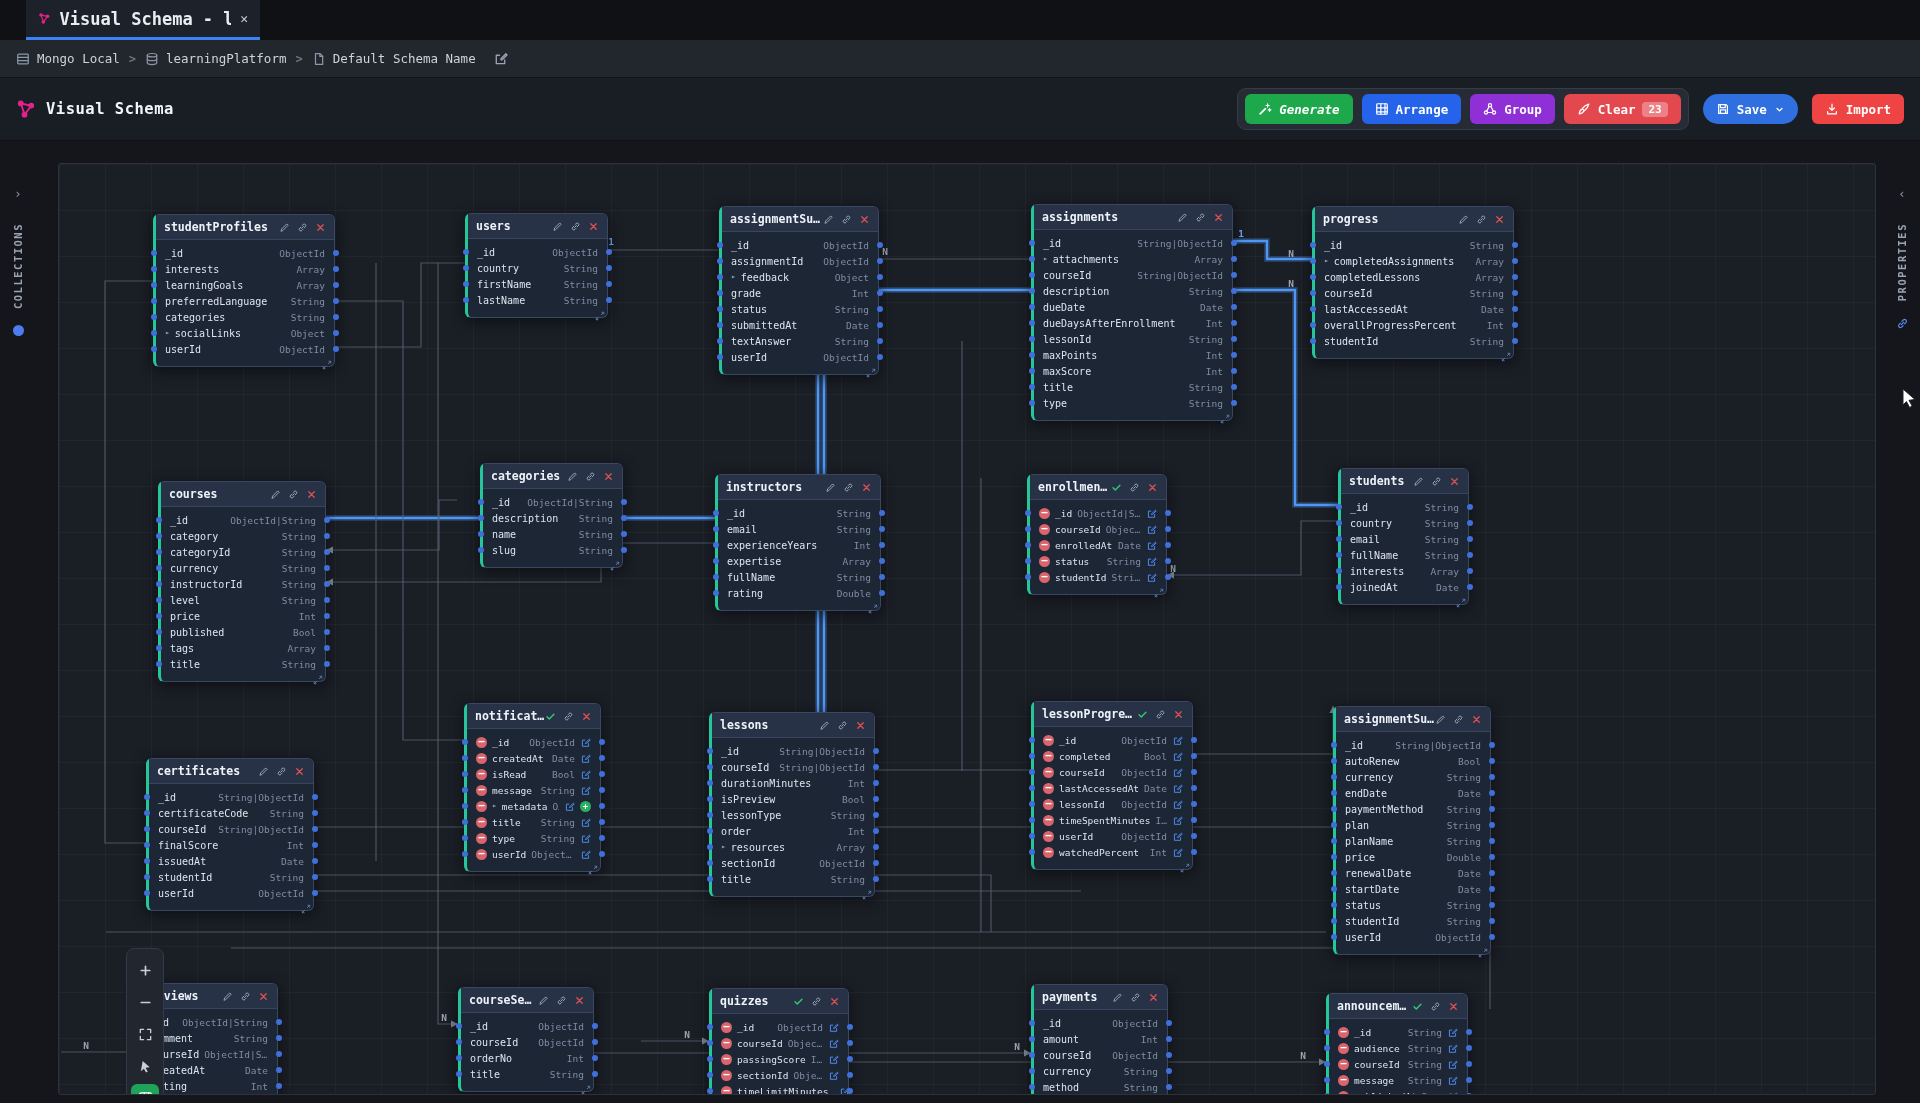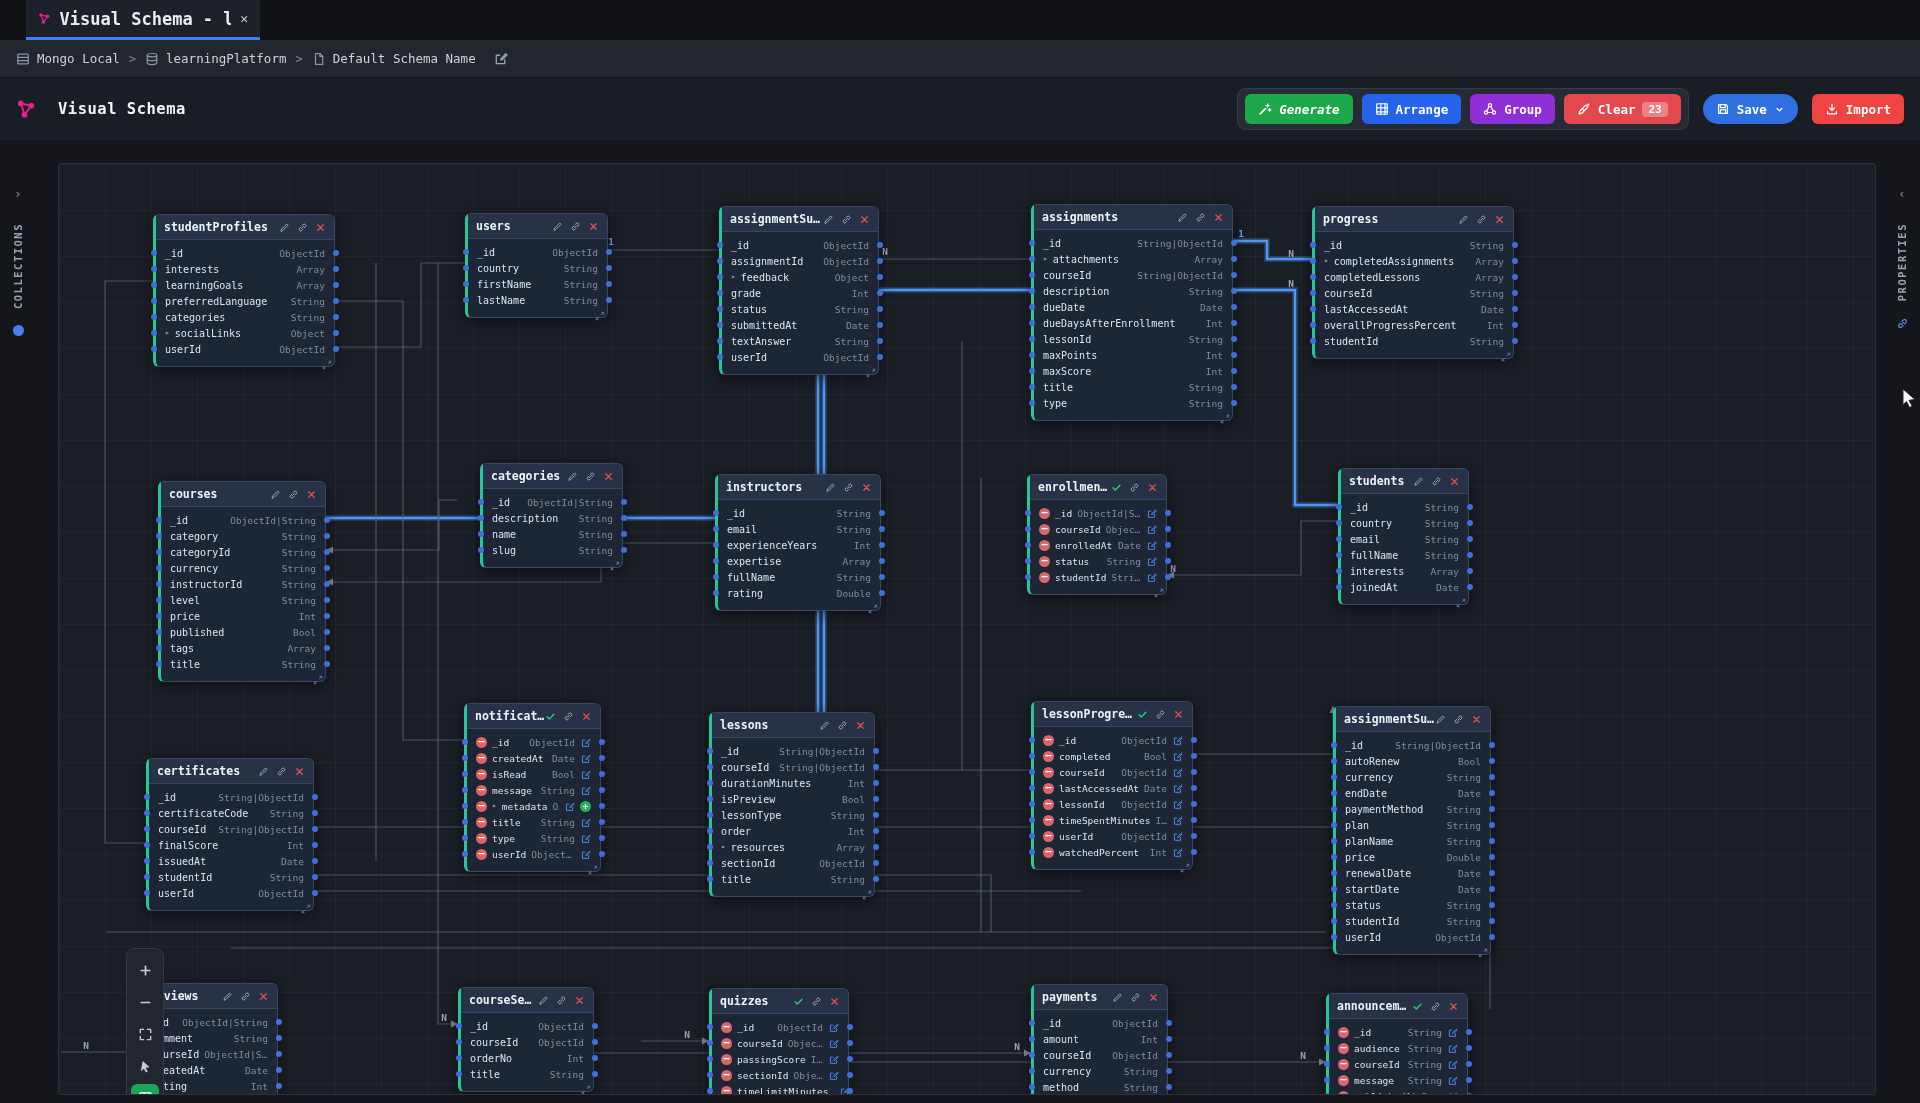--- a/index.html
+++ b/index.html
@@ -14,21 +14,21 @@
   
   #crumbbar{position:absolute;left:0;top:40px;width:1920px;height:38px;background:#22262d;
     display:flex;align-items:center;padding:0 16px;border-bottom:1px solid #121419}
   #breadcrumb-items{display:flex;align-items:center;gap:9px}
   .crumb{display:flex;align-items:center;gap:7px;color:#ccd3dd;font-size:12.5px;cursor:pointer}
   .crumb .icon{color:#8b96a8}
   .crumb-sep{color:#6d7683;font-size:12px;font-weight:bold}
   
   #header{position:absolute;left:0;top:78px;width:1920px;height:63px;background:#191d24;
     display:flex;align-items:center;padding:0 16px;border-bottom:1px solid #101216}
-  #page-title-wrap{display:flex;align-items:center;gap:22px}
+  #page-title-wrap{display:flex;align-items:center;gap:10px}
   #page-title{color:#f2f5f9;font-size:15.5px;font-weight:bold;letter-spacing:.5px}
   #actions{margin-left:auto;display:flex;align-items:center;gap:14px}
   .btn-group{display:flex;gap:9px;background:#262b35;border:1px solid #353c49;border-radius:9px;padding:5px 7px}
   .action-btn{display:flex;align-items:center;gap:7px;height:30px;padding:0 13px;border-radius:6px;
     color:#fff;font-family:inherit;font-size:12.5px;font-weight:bold;border:none;cursor:pointer;white-space:nowrap}
   .badge{background:rgba(255,255,255,.32);border-radius:4px;padding:1px 6px;font-size:11px;font-weight:bold}
   
   .icon{display:inline-flex;width:14px;height:14px}
   .icon svg{width:100%;height:100%}
   

